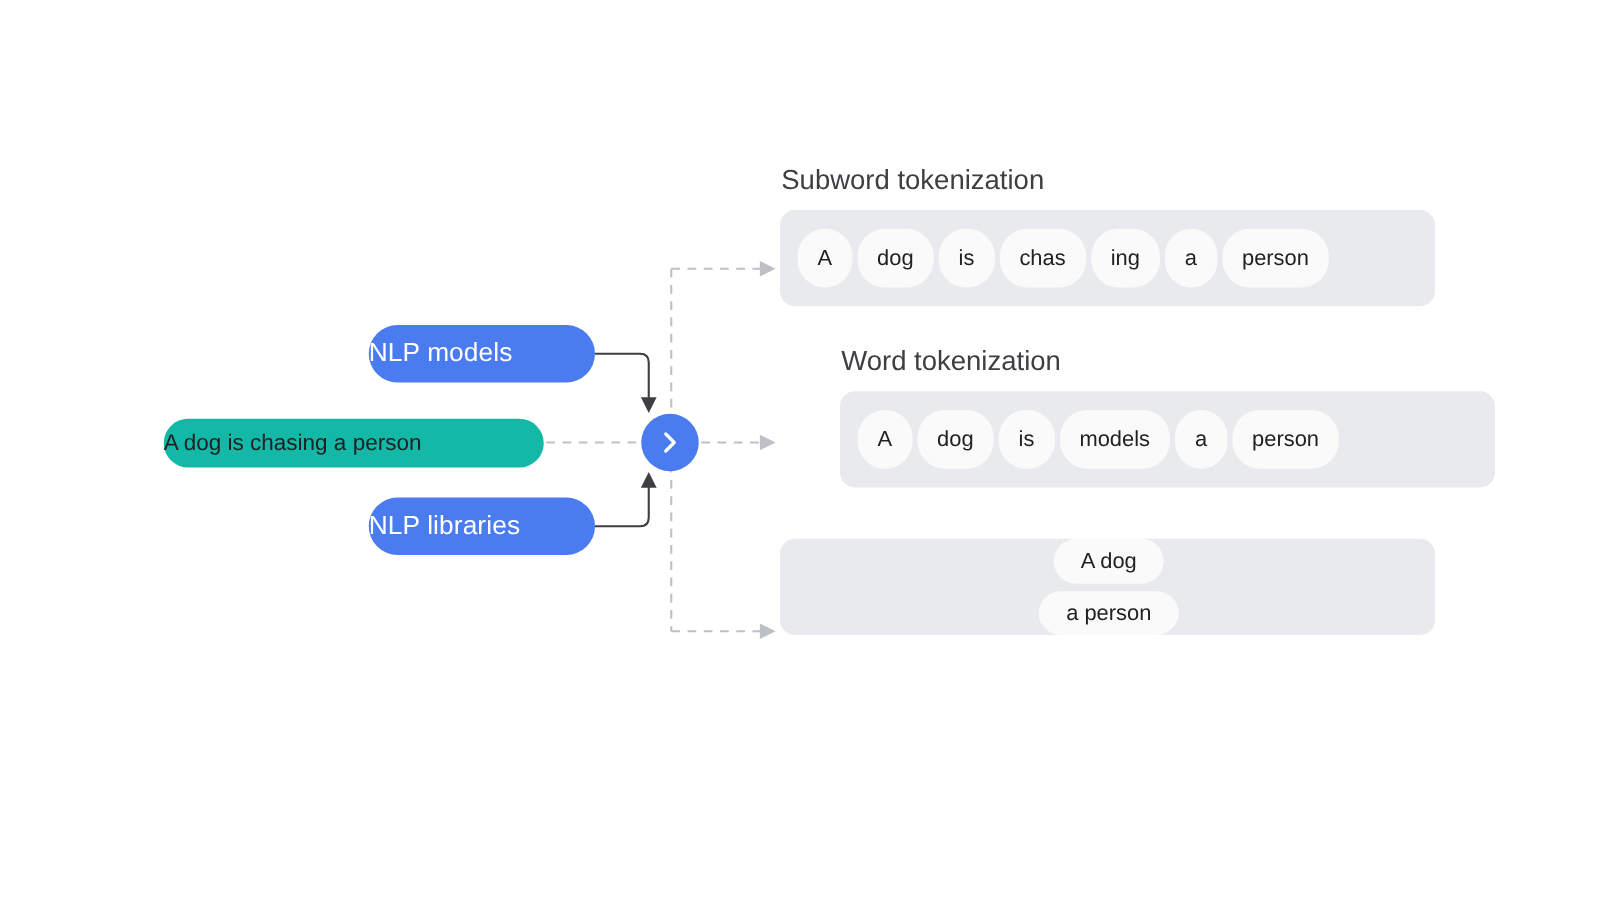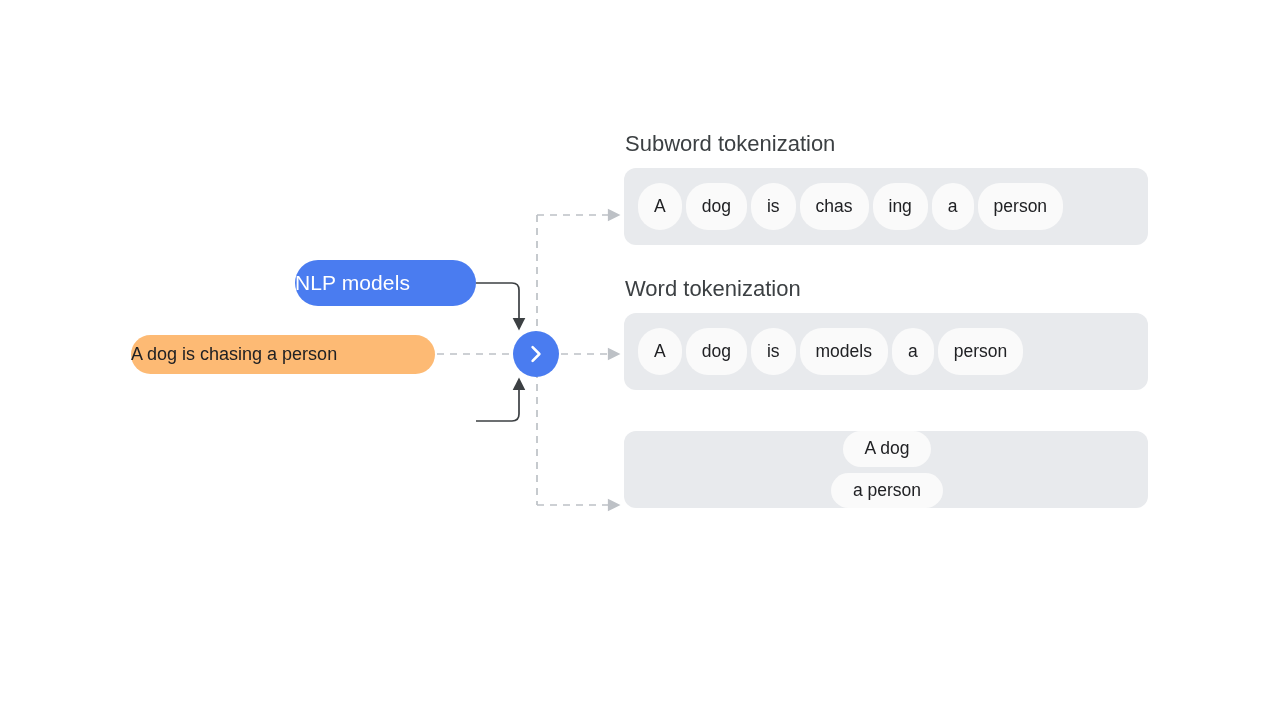--- a/index.html
+++ b/index.html
@@ -42,21 +42,21 @@
     border-radius: 999px;
     white-space: nowrap;
   }
   .pill-blue {
     background: #4a7cf0;
     color: #ffffff;
     font-size: 21px;
     letter-spacing: 0.1px;
   }
   .pill-gray {
-    background: #fdba74;
+    background: #14b8a6;
     color: #202124;
     font-size: 18px;
   }
 
   #pill-models {
     left: 295px;
     top: 260px;
     width: 181px;
     height: 46px;
   }
@@ -88,21 +88,21 @@
   }
   #node-chevron svg { display: block; }
 
   
   .token-group {
     position: absolute;
     left: 624px;
     width: 524px;
   }
   #group-subword { top: 133px; }
-  #group-word    { top: 278px; }
+  #group-word    { top: 278px; margin-left: 48px; }
   #group-phrase  { top: 431px; }
 
   .group-label {
     font-size: 22px;
     color: #3c4043;
     line-height: 22px;
     margin: 0 0 13px 1px;
     white-space: nowrap;
   }
 
@@ -165,20 +165,23 @@
   </svg>
 
   <div class="pill pill-blue" id="pill-models">
     <span>NLP models</span>
   </div>
 
   <div class="pill pill-gray" id="pill-input">
     <span>A dog is chasing a person</span>
   </div>
 
+  <div class="pill pill-blue" id="pill-libraries">
+    <span>NLP libraries</span>
+  </div>
 
   <div id="node-chevron">
     <span>
       <svg width="22" height="22" viewBox="0 0 22 22" aria-hidden="true">
         <path d="M7.6,4.2 L14.4,11 L7.6,17.8" fill="none" stroke="#ffffff" stroke-width="2.6" stroke-linecap="round" stroke-linejoin="round"></path>
       </svg>
     </span>
   </div>
 
   <div class="token-group" id="group-subword">

